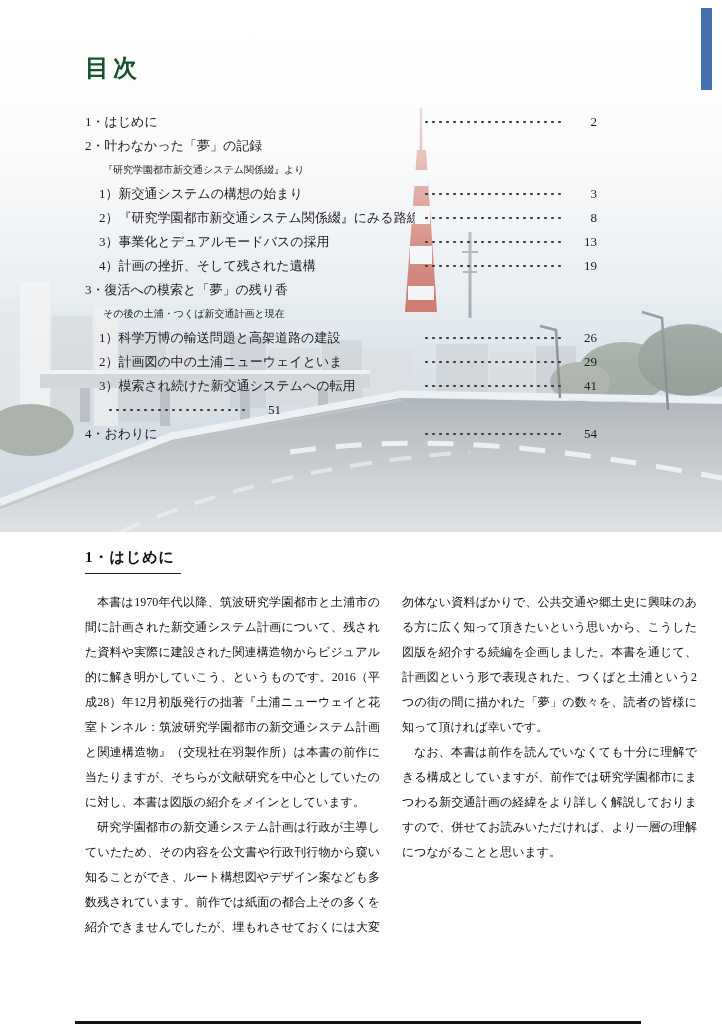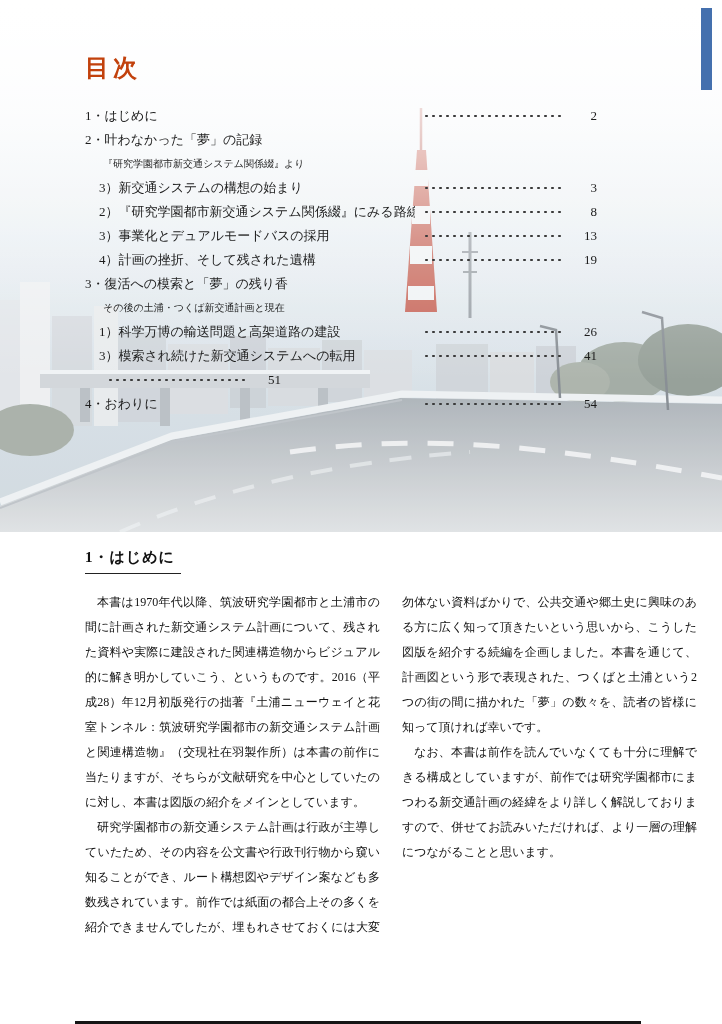--- a/index.html
+++ b/index.html
@@ -9,21 +9,21 @@
   .page { position:relative; width:722px; height:1024px; background:#ffffff; overflow:hidden; }
 
   
   .photo { position:absolute; top:0; left:0; width:722px; height:532px; }
   .photo svg { display:block; width:100%; height:100%; }
 
   .accent-bar { position:absolute; top:8px; right:10px; width:11px; height:82px; background:#4470ae; }
 
   
   .toc { position:absolute; top:52px; left:85px; width:512px; color:#1c1c1c; }
-  .toc-title { font-size:24px; font-weight:bold; letter-spacing:4px; margin-bottom:20px; color:#c2410c; }
+  .toc-title { font-size:24px; font-weight:bold; letter-spacing:4px; margin-bottom:26px; color:#14532d; }
 
   .toc-row { display:flex; align-items:flex-end; font-size:13px; line-height:24px; }
   .toc-row .lbl { flex:1 1 auto; white-space:nowrap; overflow:hidden; }
   .toc-row .dots { flex:0 0 142px; height:14px; margin:0 6px 5px 8px;
       background-image:radial-gradient(circle, #3a3a3a 1.05px, rgba(0,0,0,0) 1.4px);
       background-size:7px 14px; background-repeat:repeat-x; background-position:left center; }
   .toc-row .pg { flex:0 0 26px; text-align:right; }
 
   .toc-row.header { }
   .toc-row.subtitle { padding-left:18px; font-size:10px; color:#222; }
@@ -139,21 +139,21 @@
         <span class="pg">2</span>
       </div>
 
       <div class="toc-row header">
         <span class="lbl">2・叶わなかった「夢」の記録</span>
       </div>
       <div class="toc-row subtitle">
         <span class="lbl">『研究学園都市新交通システム関係綴』より</span>
       </div>
       <div class="toc-row item">
-        <span class="lbl">3）新交通システムの構想の始まり</span>
+        <span class="lbl">1）新交通システムの構想の始まり</span>
         <span class="dots"></span>
         <span class="pg">3</span>
       </div>
       <div class="toc-row item">
         <span class="lbl">2）『研究学園都市新交通システム関係綴』にみる路線計画</span>
         <span class="dots"></span>
         <span class="pg">8</span>
       </div>
       <div class="toc-row item">
         <span class="lbl">3）事業化とデュアルモードバスの採用</span>
@@ -169,20 +169,25 @@
       <div class="toc-row header">
         <span class="lbl">3・復活への模索と「夢」の残り香</span>
       </div>
       <div class="toc-row subtitle">
         <span class="lbl">その後の土浦・つくば新交通計画と現在</span>
       </div>
       <div class="toc-row item">
         <span class="lbl">1）科学万博の輸送問題と高架道路の建設</span>
         <span class="dots"></span>
         <span class="pg">26</span>
+      </div>
+      <div class="toc-row item">
+        <span class="lbl">2）計画図の中の土浦ニューウェイといま</span>
+        <span class="dots"></span>
+        <span class="pg">29</span>
       </div>
       <div class="toc-row item">
         <span class="lbl">3）模索され続けた新交通システムへの転用</span>
         <span class="dots"></span>
         <span class="pg">41</span>
       </div>
       <div class="toc-row item">
         <span class="dots"></span>
         <span class="pg">51</span>
       </div>

